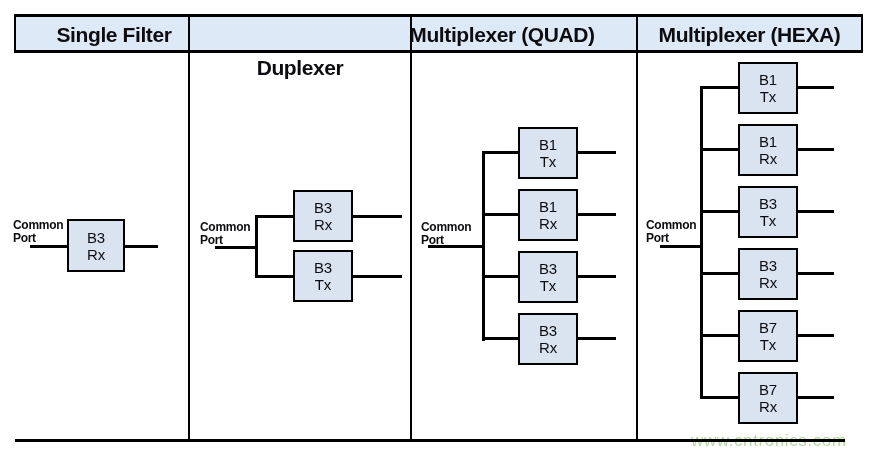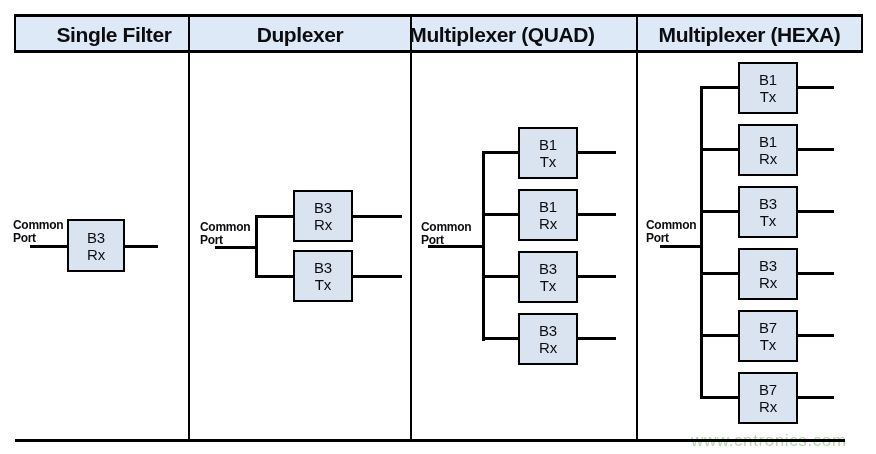--- a/index.html
+++ b/index.html
@@ -45,21 +45,21 @@
     color:var(--watermark,#b5daa0);white-space:nowrap;
   }
 </style>
 </head>
 <body>
 
 <div class="abs watermark">www.cntronics.com</div>
 
 <div class="abs header-band"></div>
 <div class="abs header-label" style="left:28px;width:172px;">Single Filter</div>
-<div class="abs header-label" style="left:190px;width:220px;">Duplexer</div>
+<div class="abs header-label" style="left:190px;width:220px;margin-top:33px;">Duplexer</div>
 <div class="abs header-label" style="left:390px;width:224px;">Multiplexer (QUAD)</div>
 <div class="abs header-label" style="left:638px;width:223px;">Multiplexer (HEXA)</div>
 
 <div class="abs vdivider" style="left:188px;"></div>
 <div class="abs vdivider" style="left:410px;"></div>
 <div class="abs vdivider" style="left:636px;"></div>
 <div class="abs bottom-line"></div>
 
 <div class="abs cport" style="left:13px;top:219px;">
   <div>Common</div>

